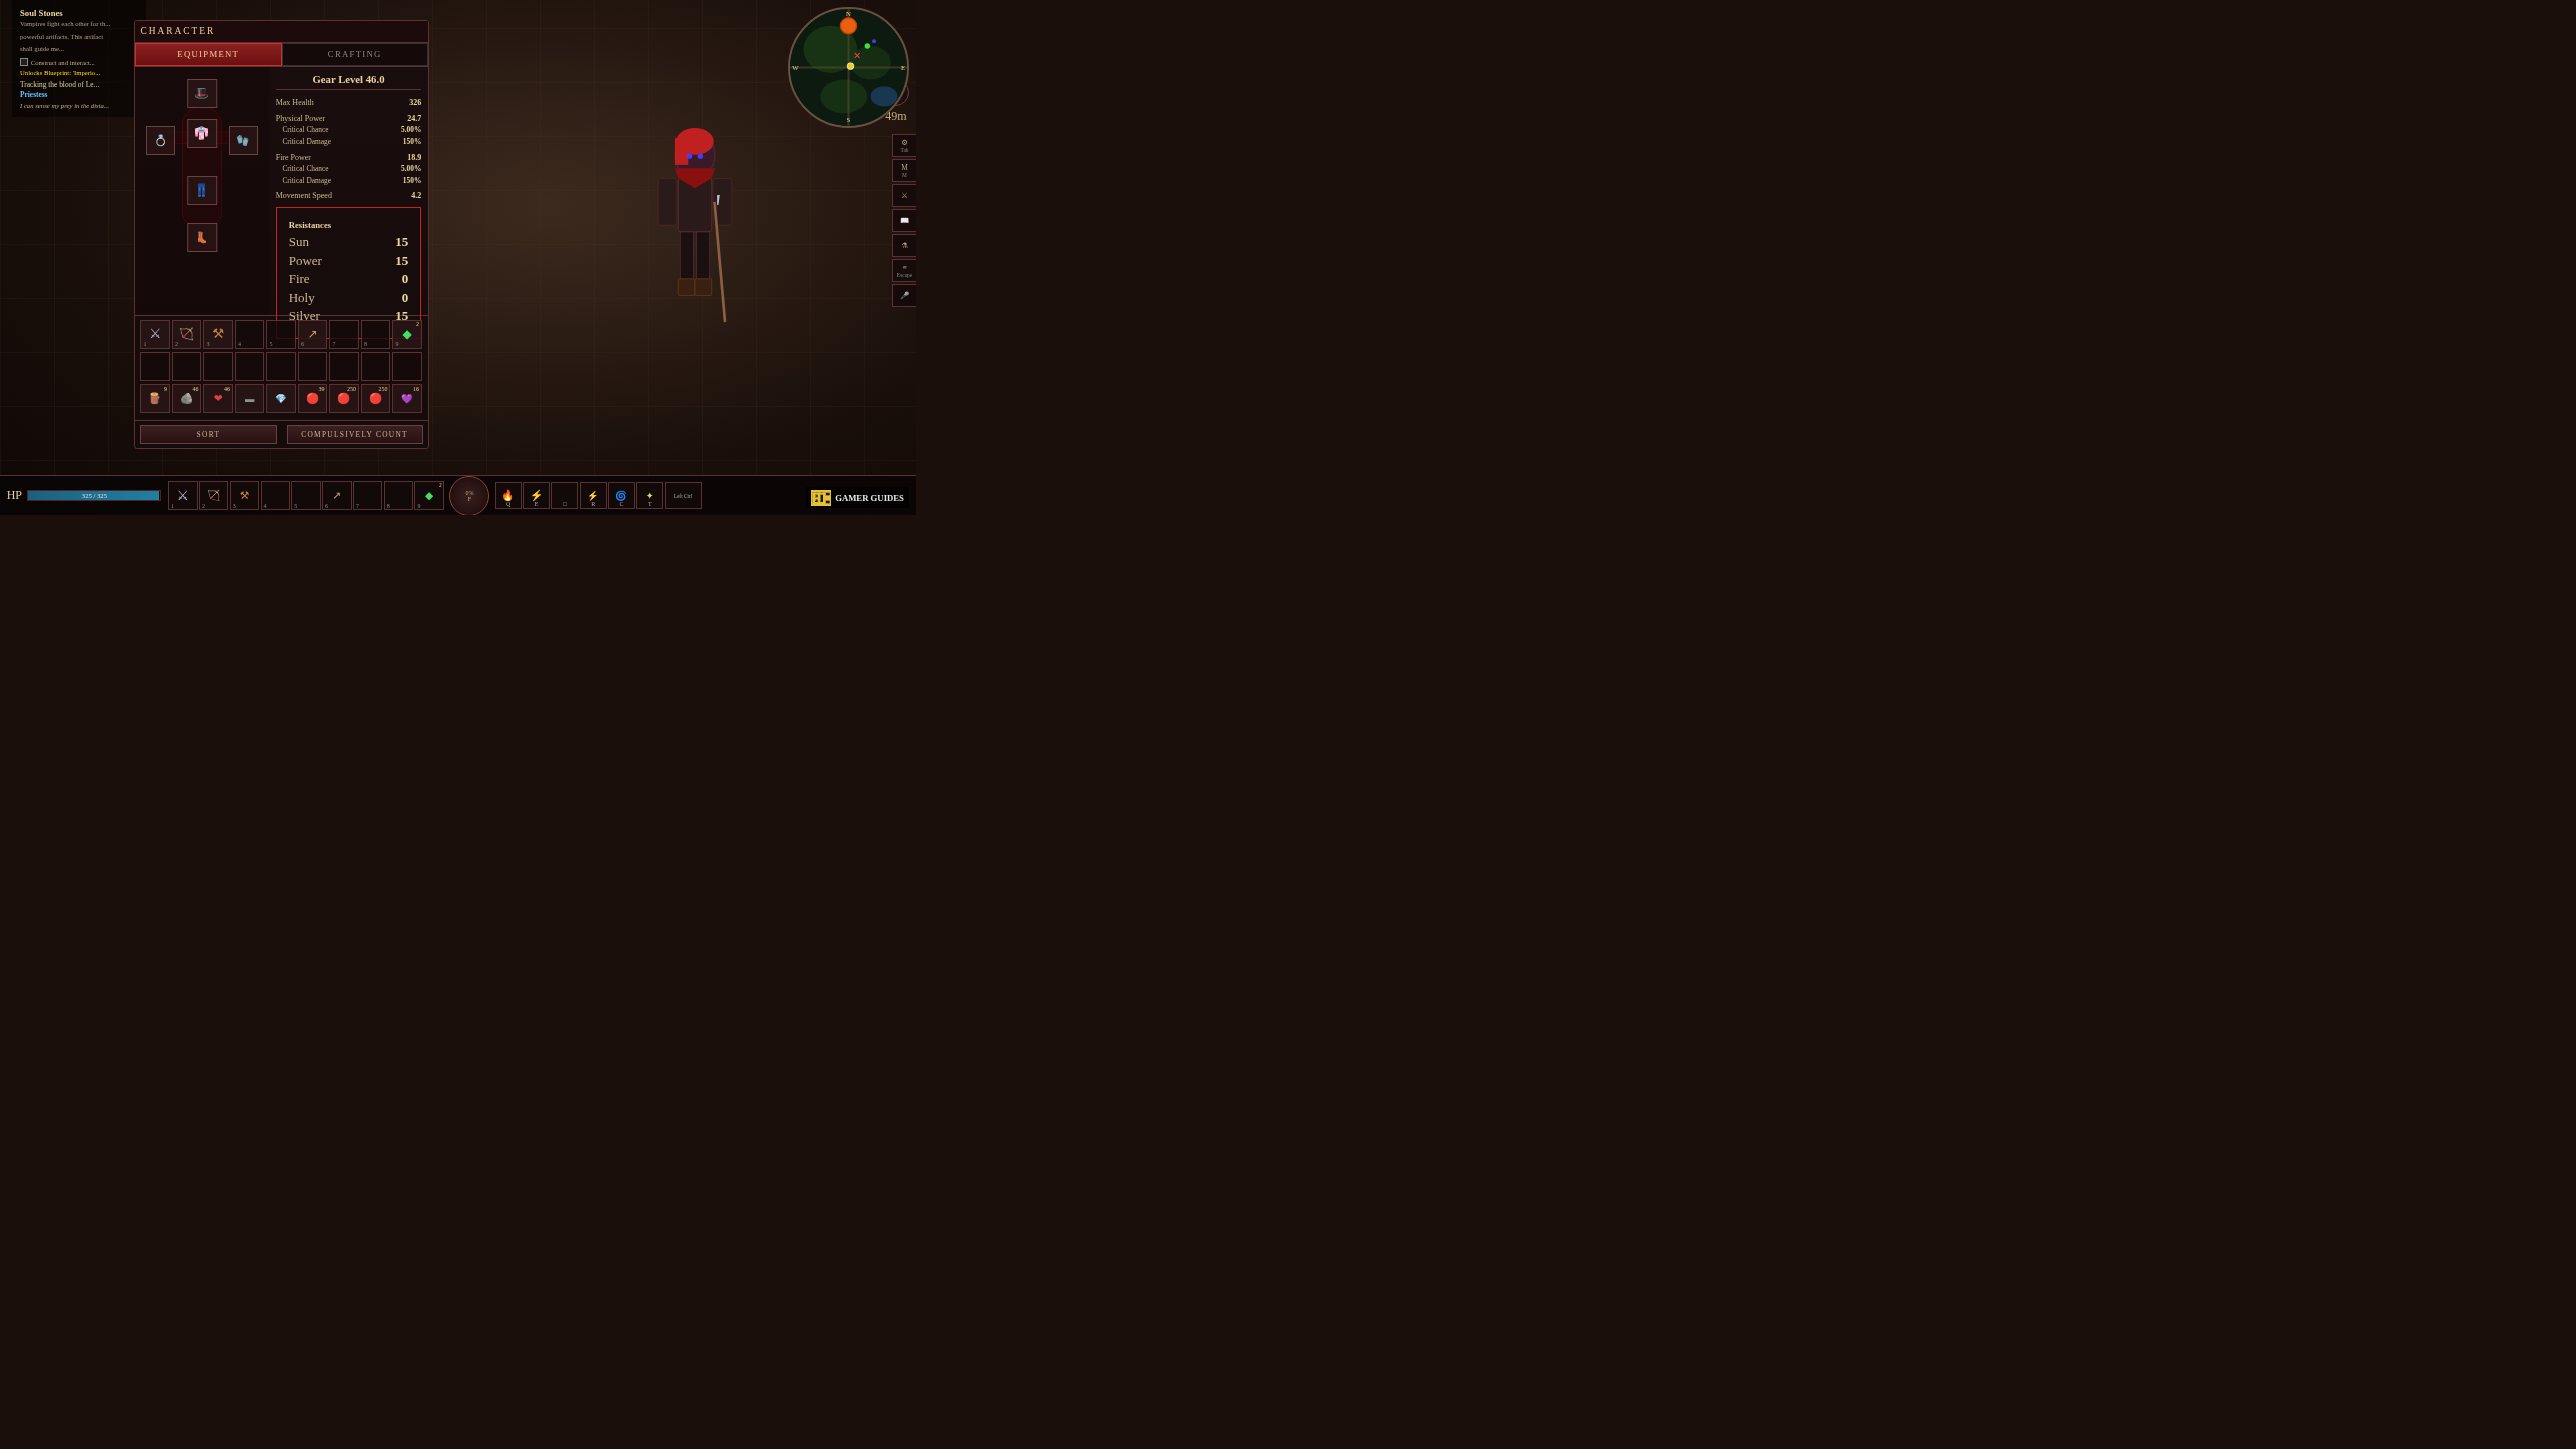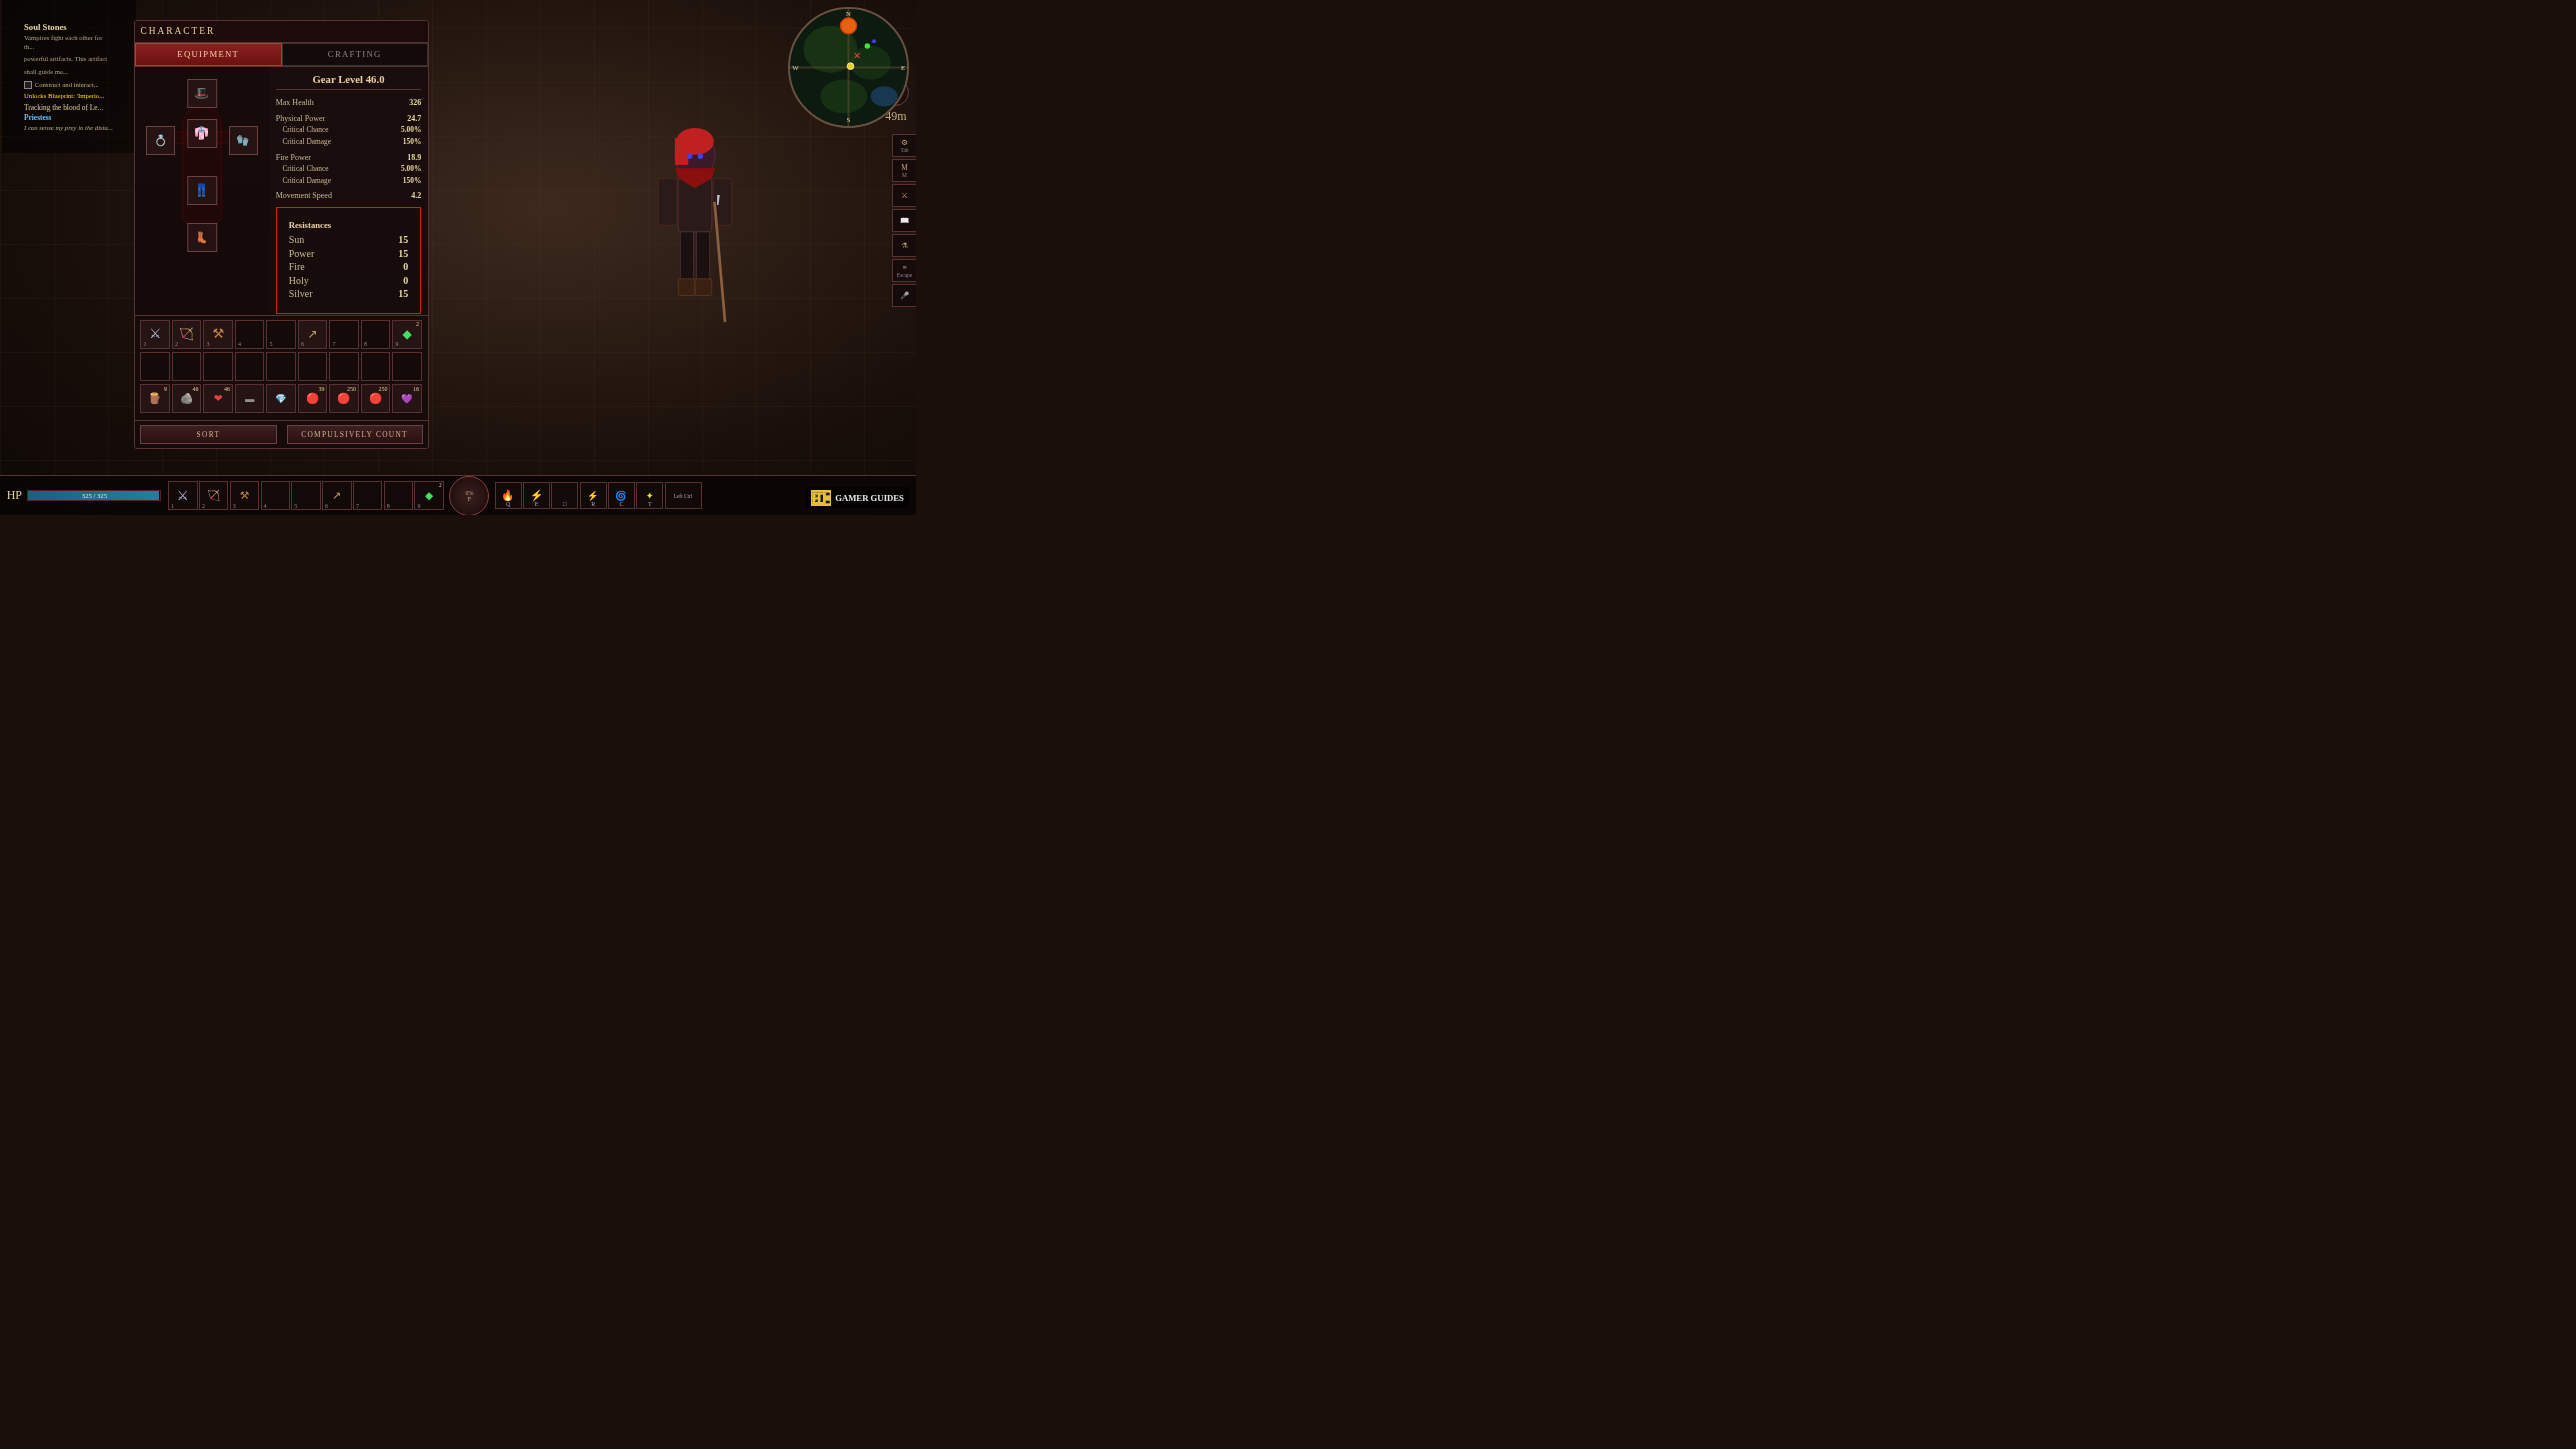--- a/index.html
+++ b/index.html
@@ -25,23 +25,23 @@
       inset: 0;
       background-image:
         repeating-linear-gradient(90deg, rgba(80,60,40,0.15) 0px, rgba(80,60,40,0.15) 0.7px, transparent 0.7px, transparent 54px),
         repeating-linear-gradient(0deg, rgba(80,60,40,0.15) 0px, rgba(80,60,40,0.15) 0.7px, transparent 0.7px, transparent 54px);
     }
 
     
     .quest-log {
       position: absolute;
       top: 0;
-      left: 2px;
+      left: 12px;
       width: 134px;
-      padding: 22px;
+      padding: 8px;
       background: rgba(0,0,0,0.5);
     }
 
     .quest-title {
       color: #e8d5a0;
       font-size: 8.7px;
       font-weight: bold;
       margin-bottom: 2px;
     }
 
@@ -573,21 +573,21 @@
     .sidebar-label {
       font-size: 5.4px;
       color: #888;
     }
 
     .slot-with-item {
       background: rgba(40,20,20,0.9);
     }
 
     .resistances-box .stat-row {
-      font-size: 10px;
+      font-size: 13px;
     }
   </style>
 </head>
 <body>
 
 <div class="game-bg"></div>
 <div class="floor-tiles"></div>
 
 <div class="char-model">
   <svg width="134" height="235" viewBox="0 0 200 350">

